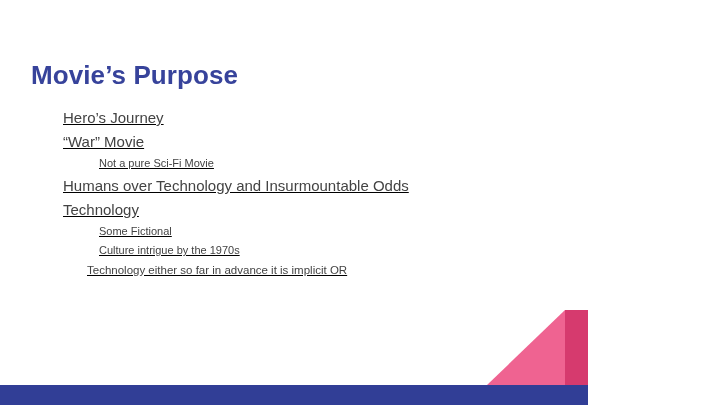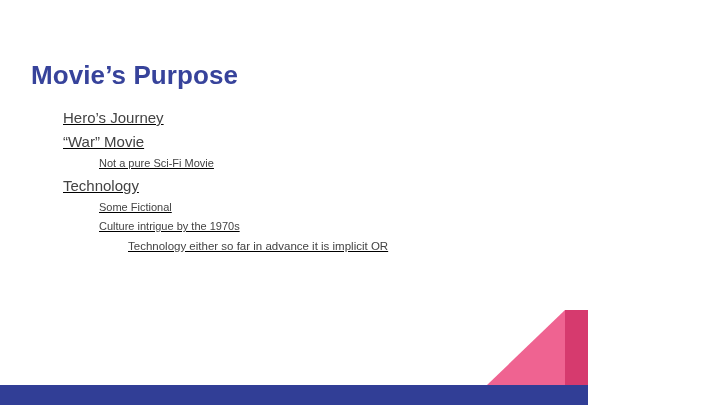--- a/index.html
+++ b/index.html
@@ -46,21 +46,21 @@
     margin-left: 49px;
     font-size: 15px;
     line-height: 24px;
   }
   .lvl-2 {
     margin-left: 85px;
     font-size: 11px;
     line-height: 19.5px;
   }
   .lvl-3 {
-    margin-left: 114px;
+    margin-left: 73px;
     font-size: 11.5px;
     line-height: 19.5px;
   }
 
   
   .corner-deco {
     position: absolute;
     left: 480px;
     top: 306px;
     width: 240px;
@@ -96,20 +96,21 @@
 <body>
 
 <div class="slide">
 
   <h1 class="slide-title">Movie’s Purpose</h1>
 
   <div class="body-list">
     <div class="outline-item lvl-1">Hero’s Journey</div>
     <div class="outline-item lvl-1">“War” Movie</div>
     <div class="outline-item lvl-2">Not a pure Sci-Fi Movie</div>
+    <div class="outline-item lvl-1">Humans over Technology and Insurmountable Odds</div>
     <div class="outline-item lvl-1">Technology</div>
     <div class="outline-item lvl-2">Some Fictional</div>
     <div class="outline-item lvl-2">Culture intrigue by the 1970s</div>
     <div class="outline-item lvl-3">Technology either so far in advance it is implicit OR</div>
   </div>
 
   <div class="corner-deco">
     <svg width="240" height="80" viewBox="0 0 240 80" xmlns="http://www.w3.org/2000/svg">
       <polygon points="7,79 85,4 85,79" fill="#EF6391"></polygon>
       <rect x="85" y="4" width="79" height="75" fill="#D63A6E"></rect>

